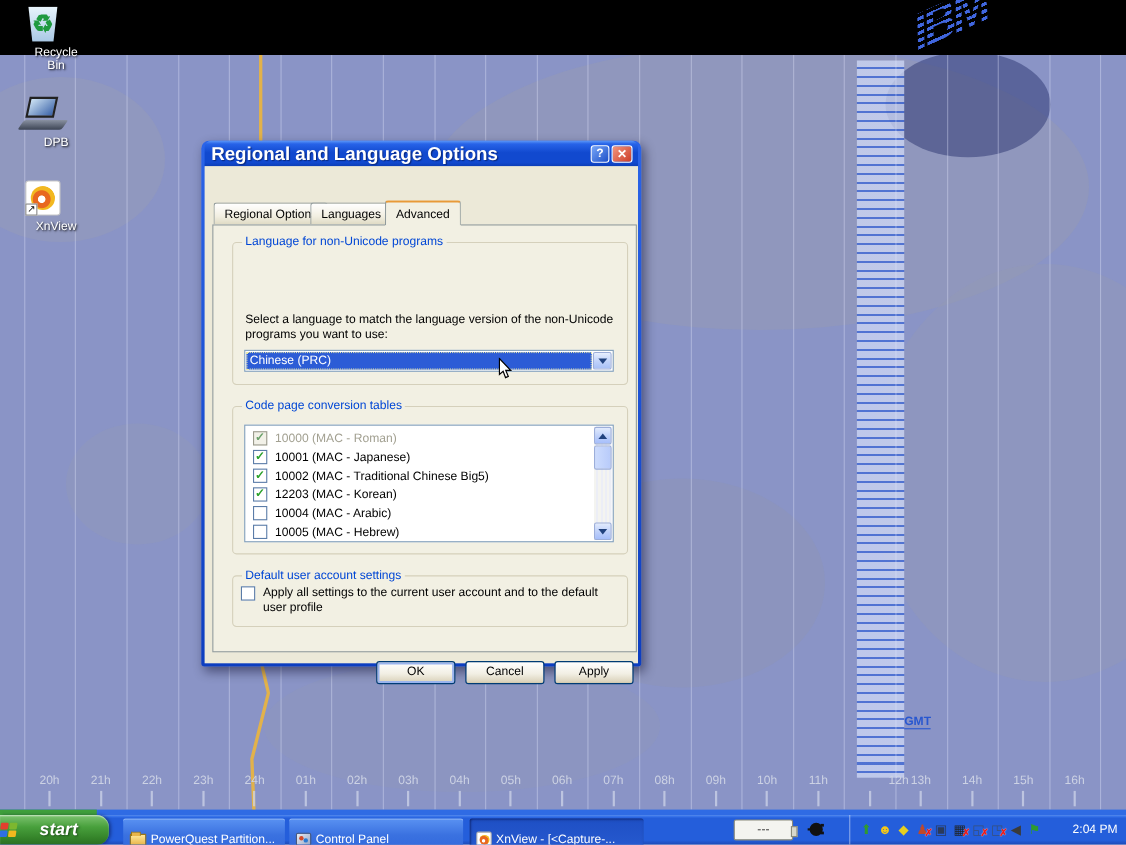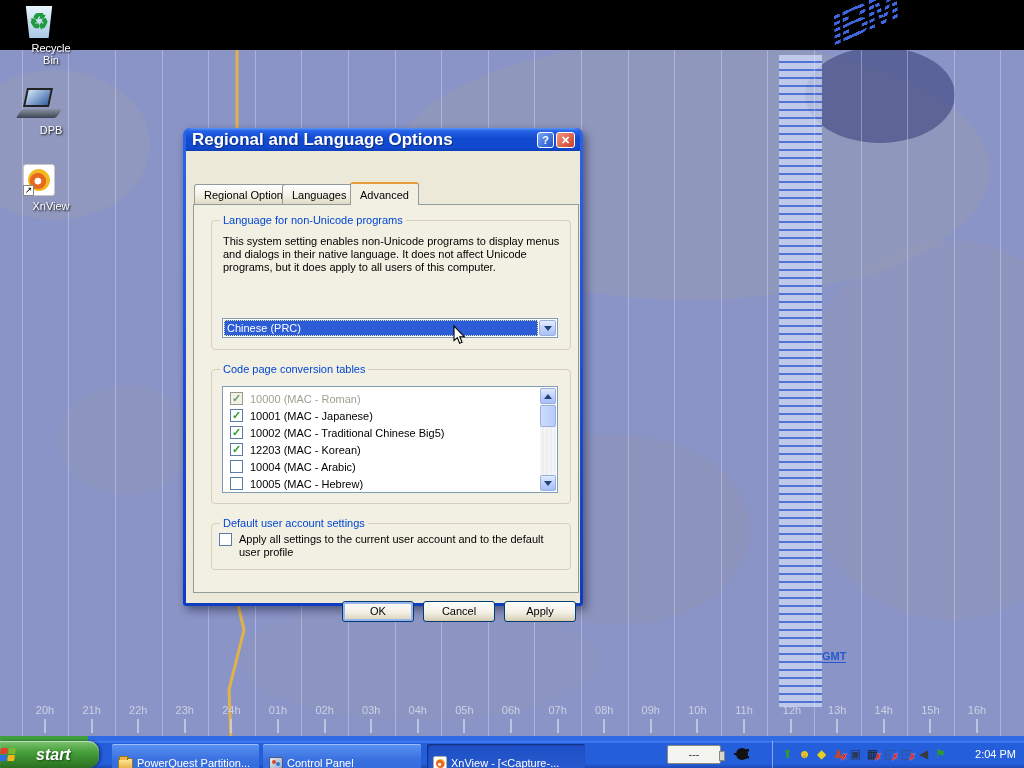--- a/index.html
+++ b/index.html
@@ -174,21 +174,21 @@
       <div class="tz-label" style="left: 557.6px;">07h</div>
       <div class="tz-tick" style="left: 557.6px;"></div>
       <div class="tz-label" style="left: 604.2px;">08h</div>
       <div class="tz-tick" style="left: 604.2px;"></div>
       <div class="tz-label" style="left: 650.8px;">09h</div>
       <div class="tz-tick" style="left: 650.8px;"></div>
       <div class="tz-label" style="left: 697.4px;">10h</div>
       <div class="tz-tick" style="left: 697.4px;"></div>
       <div class="tz-label" style="left: 744px;">11h</div>
       <div class="tz-tick" style="left: 744px;"></div>
-      <div class="tz-label" style="left: 792px;">12h</div>
+      <div class="tz-label" style="left: 817px;">12h</div>
       <div class="tz-tick" style="left: 790.6px;"></div>
       <div class="tz-label" style="left: 837.2px;">13h</div>
       <div class="tz-tick" style="left: 837.2px;"></div>
       <div class="tz-label" style="left: 883.8px;">14h</div>
       <div class="tz-tick" style="left: 883.8px;"></div>
       <div class="tz-label" style="left: 930.4px;">15h</div>
       <div class="tz-tick" style="left: 930.4px;"></div>
       <div class="tz-label" style="left: 977px;">16h</div>
       <div class="tz-tick" style="left: 977px;"></div>
       <div class="tz-sep" style="left: 21.7px;"></div>
@@ -250,21 +250,21 @@
     </div>
     <div class="dlg-body">
       <div class="tab" style="left:8px;">Regional Options</div>
       <div class="tab" style="left:96px;">Languages</div>
       <div class="tab active" style="left:164px;">Advanced</div>
 
       <div class="tabpage">
 
         <div class="group" style="left:17px; top:15px; width:360px; height:130px;">
           <span class="gcap">Language for non-Unicode programs</span>
-          <div class="gtxt" style="left:11px; top:14px; width:342px;">This system setting enables non-Unicode programs to display menus and dialogs in their native language. It does not affect Unicode programs, but it does apply to all users of this computer.</div>
+          <div class="gtxt" style="left:11px; top:64px; width:342px;">Select a language to match the language version of the non-Unicode programs you want to use:</div>
           <div class="combo">
             <span class="val">Chinese (PRC)</span>
             <span class="drop">
                 <span class="arr-down"></span>
               </span>
           </div>
         </div>
 
         <div class="group" style="left:17px; top:164px; width:360px; height:135px;">
           <span class="gcap">Code page conversion tables</span>

